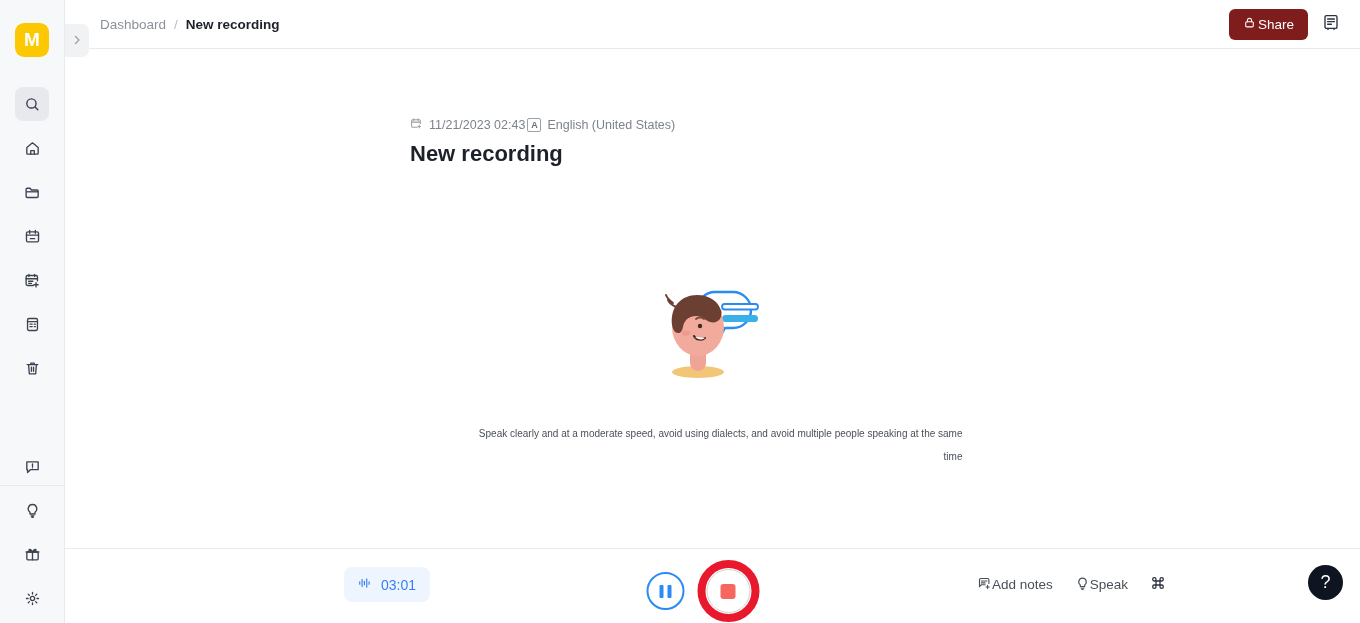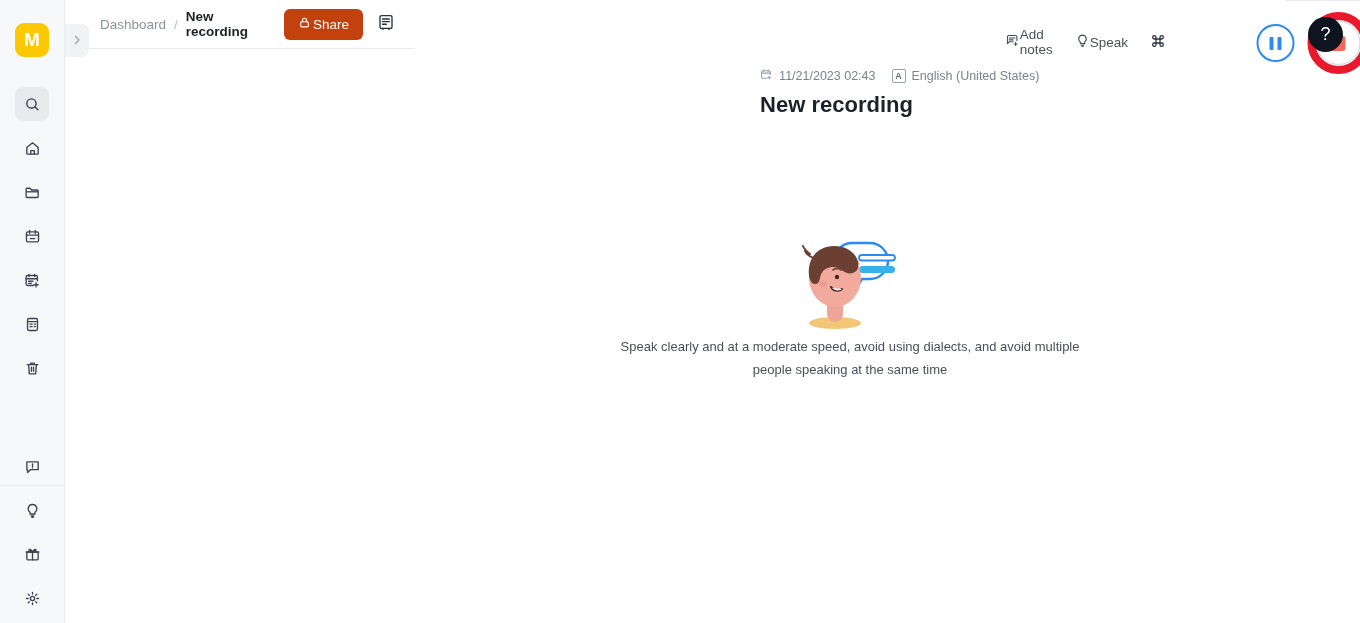--- a/index.html
+++ b/index.html
@@ -39,21 +39,21 @@
   .sidebar-sep {
     position: absolute; left: 0; right: 0; top: 485px;
     height: 1px; background: #e8eaed;
   }
   .nav-bottom {
     position: absolute; bottom: 8px; left: 0; right: 0;
     display: flex; flex-direction: column; align-items: center; gap: 10px;
   }
 
   
-  .main { flex: 1; position: relative; display: flex; background: #fff; }
+  .main { flex: 1; position: relative; display: flex; flex-direction: column; background: #fff; }
 
   .topbar {
     height: 49px; flex: 0 0 49px;
     border-bottom: 1px solid #e8eaed;
     display: flex; align-items: center;
     padding: 0 20px 0 35px;
     position: relative;
   }
   .expand-btn {
     position: absolute; left: 0px; top: 24px;
@@ -63,55 +63,55 @@
     display: flex; align-items: center; justify-content: center;
     cursor: pointer; color: #9aa0a8;
     z-index: 5;
   }
   .crumbs { display: flex; align-items: center; gap: 8px; font-size: 13.5px; }
   .crumb-root { color: #8b9199; cursor: pointer; }
   .crumb-sep { color: #b9bec4; }
   .crumb-cur { color: #1d2129; font-weight: 700; }
   .topbar-right { margin-left: auto; display: flex; align-items: center; gap: 14px; }
   .share-btn {
-    background: #c2410c; color: #fff;
+    background: #7f1d1d; color: #fff;
     height: 31px; border-radius: 6px;
     display: flex; align-items: center; gap: 2px;
     padding: 0 14px; font-size: 13.5px; cursor: pointer;
     border: none;
     margin-left: 36px;
   }
   .icon-btn { cursor: pointer; color: #2b3140; display: flex; align-items: center; }
 
   
   .content { flex: 1; position: relative; overflow: hidden; }
   .meta-row {
     position: absolute; left: 345px; top: 68px;
-    display: flex; align-items: center; gap: 16px;
+    display: flex; align-items: center; gap: 2px;
     font-size: 12.5px; color: #7d838b;
   }
   .meta-item { display: flex; align-items: center; gap: 6px; }
   .lang-box {
     width: 14px; height: 14px; border: 1px solid #9aa0a8; border-radius: 2px;
     font-size: 9px; line-height: 12px; text-align: center; color: #6b717a;
     font-weight: 600;
   }
   .rec-title {
     position: absolute; left: 345px; top: 92px;
     font-size: 22px; font-weight: 700; color: #1d2129;
   }
 
   .stage {
     position: absolute; left: 0; right: 0; top: 230px;
     display: flex; flex-direction: column; align-items: center;
   }
   .illus { width: 110px; height: 105px; }
   .hint {
-    width: 500px; text-align: center;
-    font-size: 13px; line-height: 23px; color: #4a5058;
+    margin-top: 38px; width: 500px; text-align: right;
+    font-size: 10px; line-height: 23px; color: #4a5058;
   }
 
   
   .bottombar {
     height: 75px; flex: 0 0 75px;
     border-top: 1px solid #e8eaed;
     position: relative; display: flex; align-items: center;
   }
   .timer-pill {
     position: absolute; left: 279px; top: 18px;

